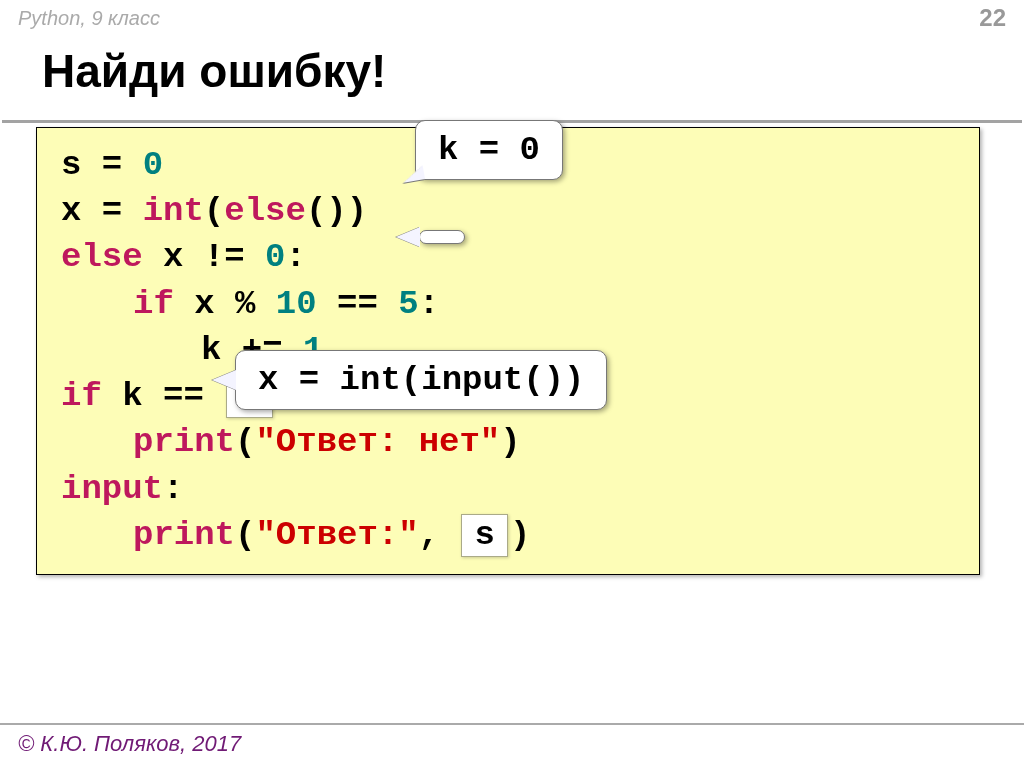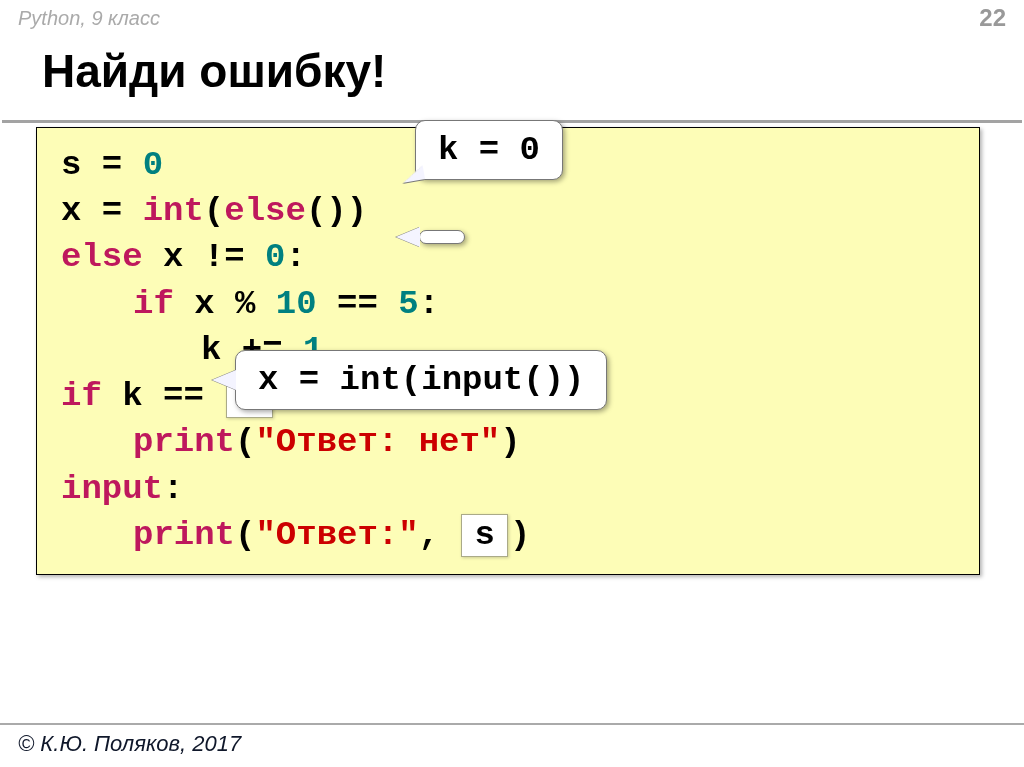--- a/index.html
+++ b/index.html
@@ -91,21 +91,21 @@
     box-shadow: 1px 1px 3px rgba(0,0,0,0.2);
   }
 
   .footer {
     position:absolute;
     bottom:0; left:0; right:0;
     border-top: 2px solid #aaa;
     display:flex;
     justify-content: space-between;
     padding: 6px 18px 10px 18px;
-    color:#0f172a;
+    color:#701a75;
     font-style: italic;
     font-size: 22px;
   }
 </style>
 </head>
 <body>
 
 <div class="header">
   <span>Python, 9 класс</span>
   <span class="page-num">22</span>

